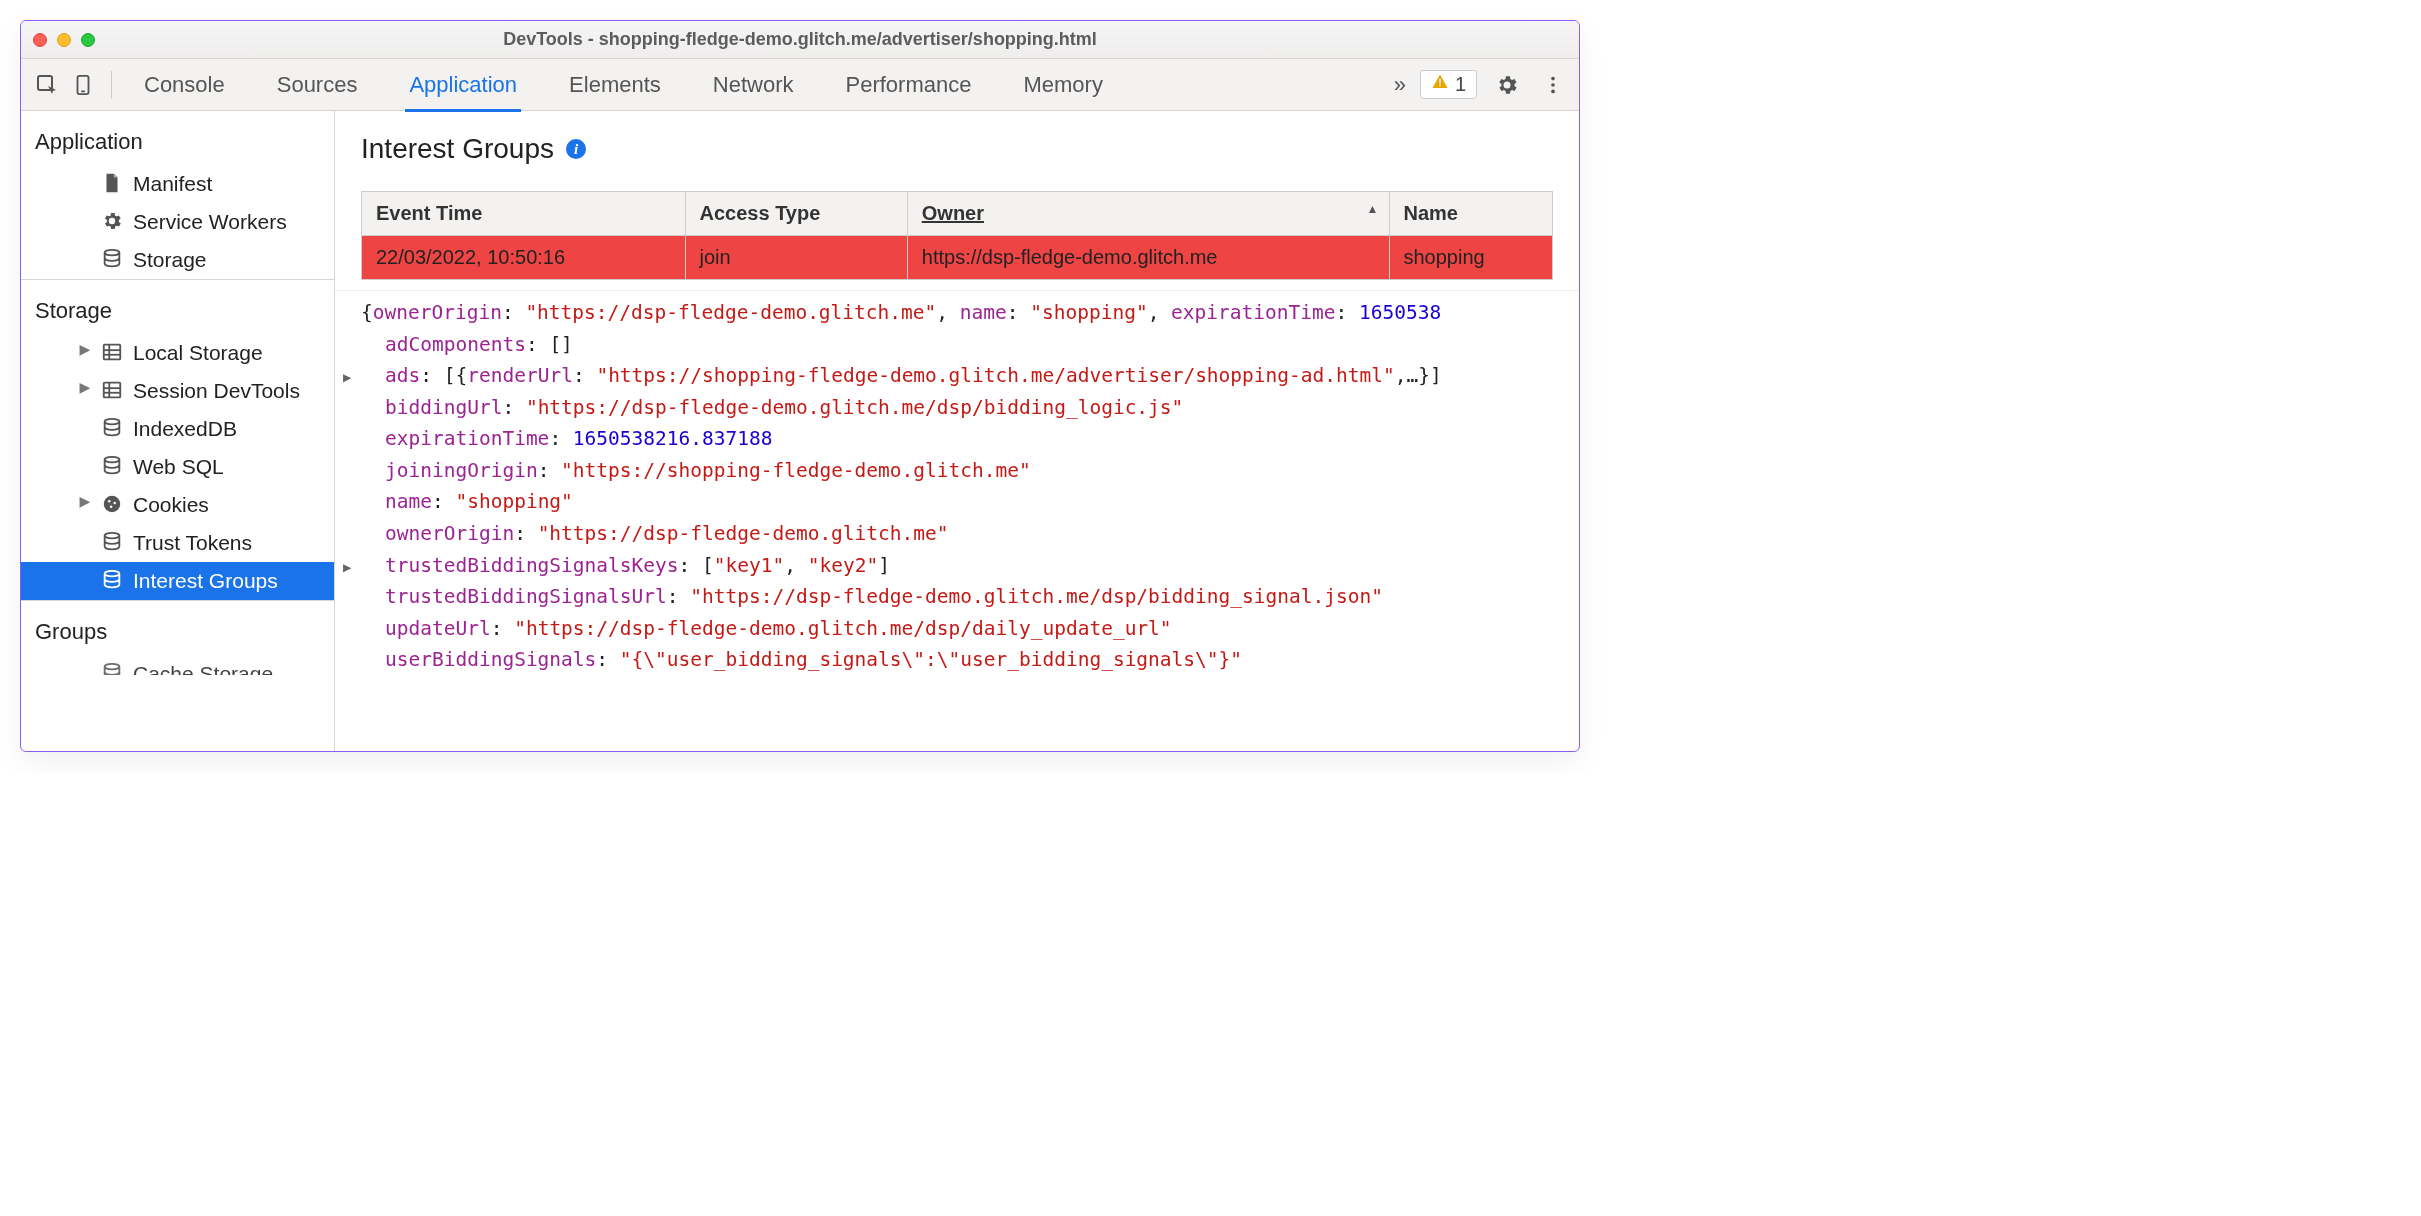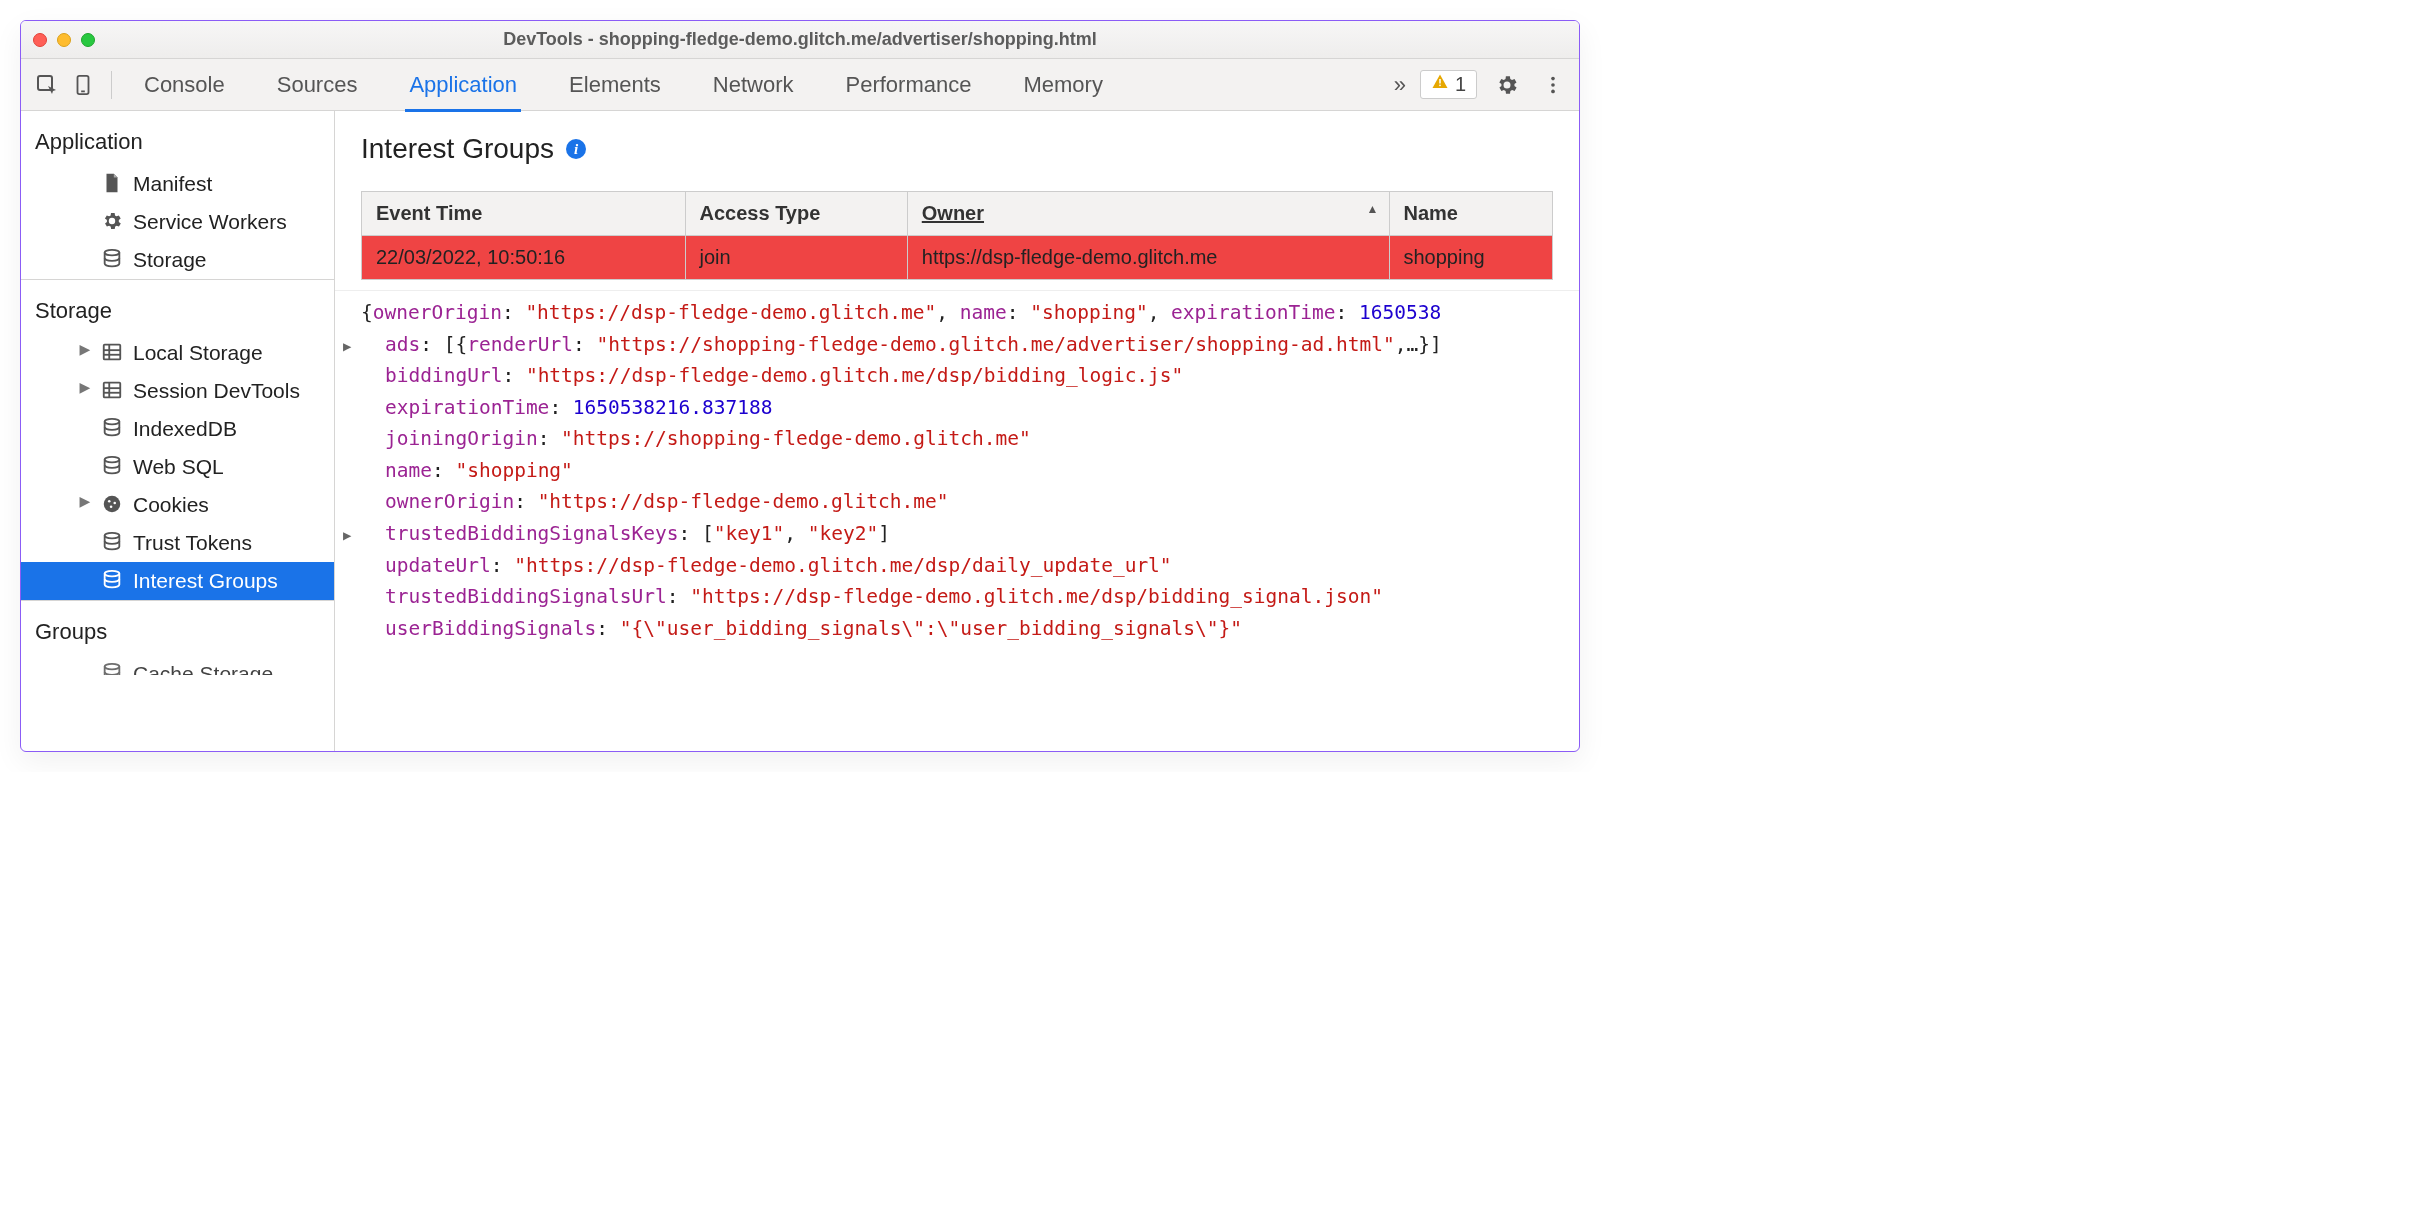--- a/index.html
+++ b/index.html
@@ -335,26 +335,27 @@
               <td>22/03/2022, 10:50:16</td>
               <td>join</td>
               <td>https://dsp-fledge-demo.glitch.me</td>
               <td>shopping</td>
             </tr>
           </tbody>
       </table>
 
       <div class="obj-view" id="objview">
           <div class="obj-line root"><span class="tw">▼</span><span class="pun">{</span><span class="key">ownerOrigin</span><span class="pun">: </span><span class="str">"https://dsp-fledge-demo.glitch.me"</span><span class="pun">, </span><span class="key">name</span><span class="pun">: </span><span class="str">"shopping"</span><span class="pun">, </span><span class="key">expirationTime</span><span class="pun">: </span><span class="num">1650538</span></div>
+          <div class="obj-line"><span class="tw"></span><span class="key">adComponents</span><span class="pun">: </span><span class="pun">[]</span></div>
           <div class="obj-line"><span class="tw">▶</span><span class="key">ads</span><span class="pun">: </span><span class="pun">[</span><span class="pun">{</span><span class="key">renderUrl</span><span class="pun">:</span><span class="pun"> </span><span class="str">"https://shopping-fledge-demo.glitch.me/advertiser/shopping-ad.html"</span><span class="pun">,</span><span class="pun">…</span><span class="pun">}</span><span class="pun">]</span></div>
           <div class="obj-line"><span class="tw"></span><span class="key">biddingUrl</span><span class="pun">: </span><span class="str">"https://dsp-fledge-demo.glitch.me/dsp/bidding_logic.js"</span></div>
           <div class="obj-line"><span class="tw"></span><span class="key">expirationTime</span><span class="pun">: </span><span class="num">1650538216.837188</span></div>
           <div class="obj-line"><span class="tw"></span><span class="key">joiningOrigin</span><span class="pun">: </span><span class="str">"https://shopping-fledge-demo.glitch.me"</span></div>
           <div class="obj-line"><span class="tw"></span><span class="key">name</span><span class="pun">: </span><span class="str">"shopping"</span></div>
           <div class="obj-line"><span class="tw"></span><span class="key">ownerOrigin</span><span class="pun">: </span><span class="str">"https://dsp-fledge-demo.glitch.me"</span></div>
           <div class="obj-line"><span class="tw">▶</span><span class="key">trustedBiddingSignalsKeys</span><span class="pun">: </span><span class="pun">[</span><span class="str">"key1"</span><span class="pun">,</span><span class="pun"> </span><span class="str">"key2"</span><span class="pun">]</span></div>
+          <div class="obj-line"><span class="tw"></span><span class="key">trustedBiddingSignalsUrl</span><span class="pun">: </span><span class="str">"https://dsp-fledge-demo.glitch.me/dsp/bidding_signal.json"</span></div>
           <div class="obj-line"><span class="tw"></span><span class="key">updateUrl</span><span class="pun">: </span><span class="str">"https://dsp-fledge-demo.glitch.me/dsp/daily_update_url"</span></div>
-          <div class="obj-line"><span class="tw"></span><span class="key">trustedBiddingSignalsUrl</span><span class="pun">: </span><span class="str">"https://dsp-fledge-demo.glitch.me/dsp/bidding_signal.json"</span></div>
           <div class="obj-line"><span class="tw"></span><span class="key">userBiddingSignals</span><span class="pun">: </span><span class="str">"{\"user_bidding_signals\":\"user_bidding_signals\"}"</span></div>
         </div>
     </div>
   </div>
 </div>
 
 </body></html>

